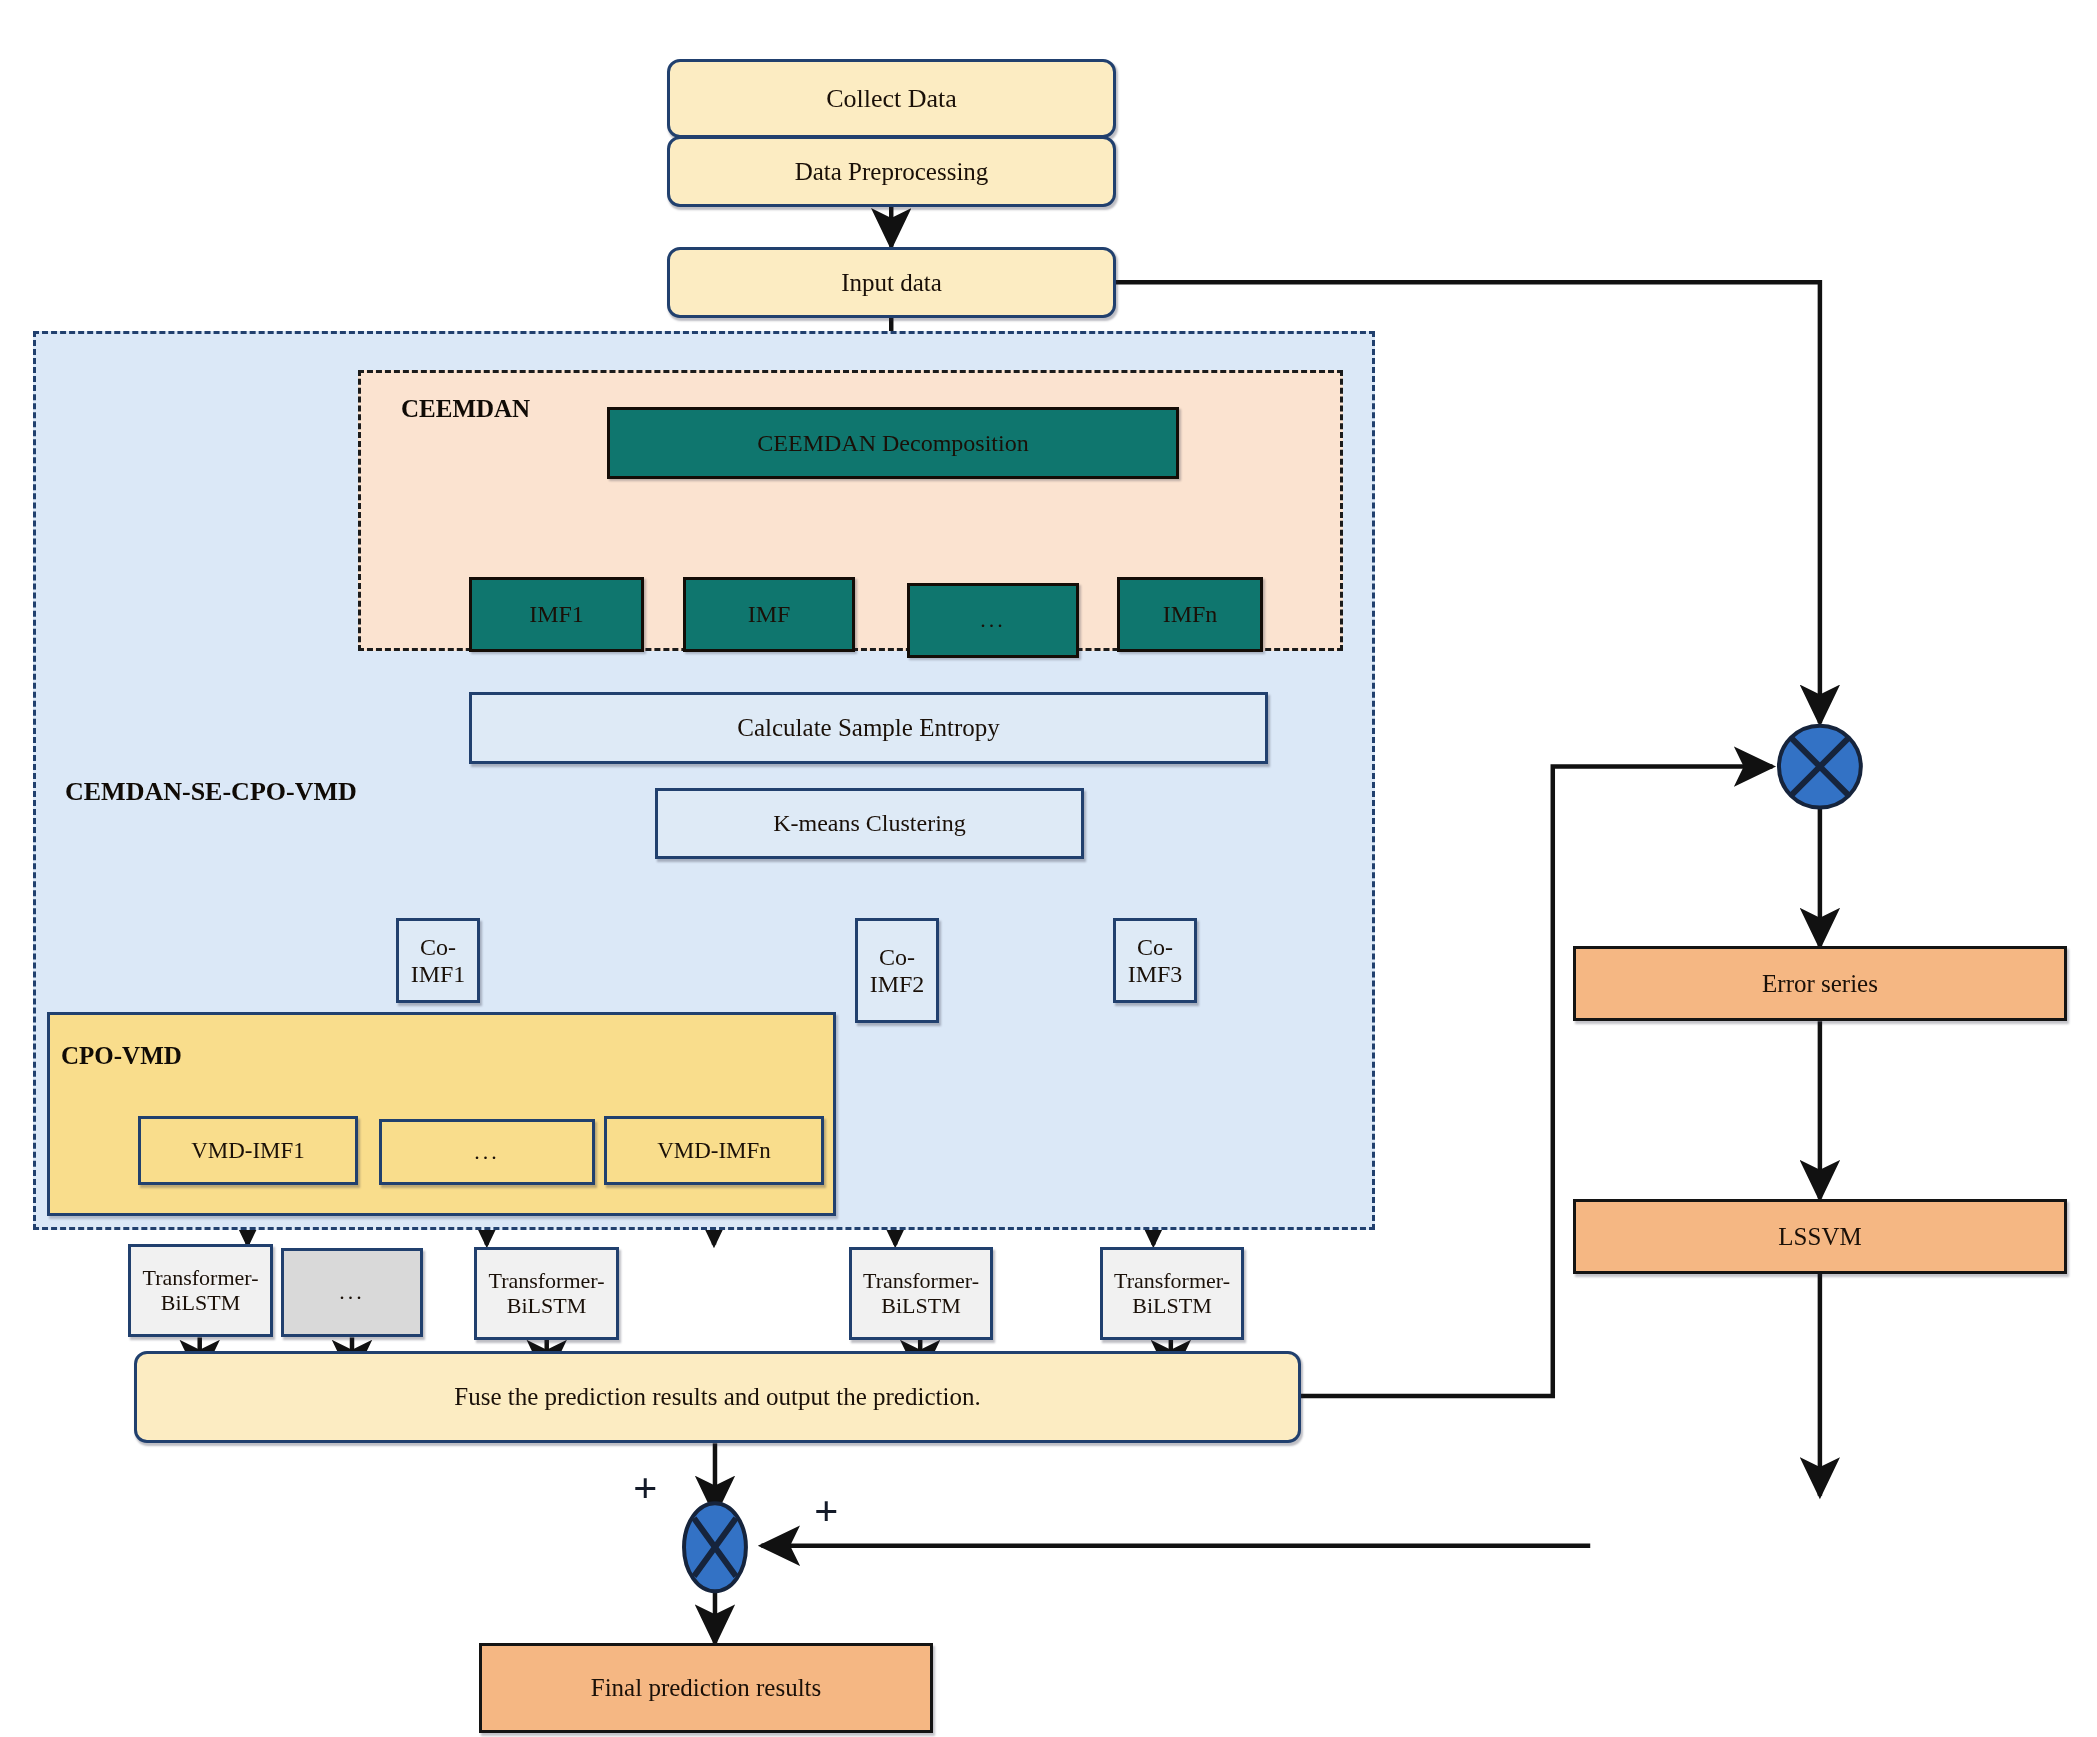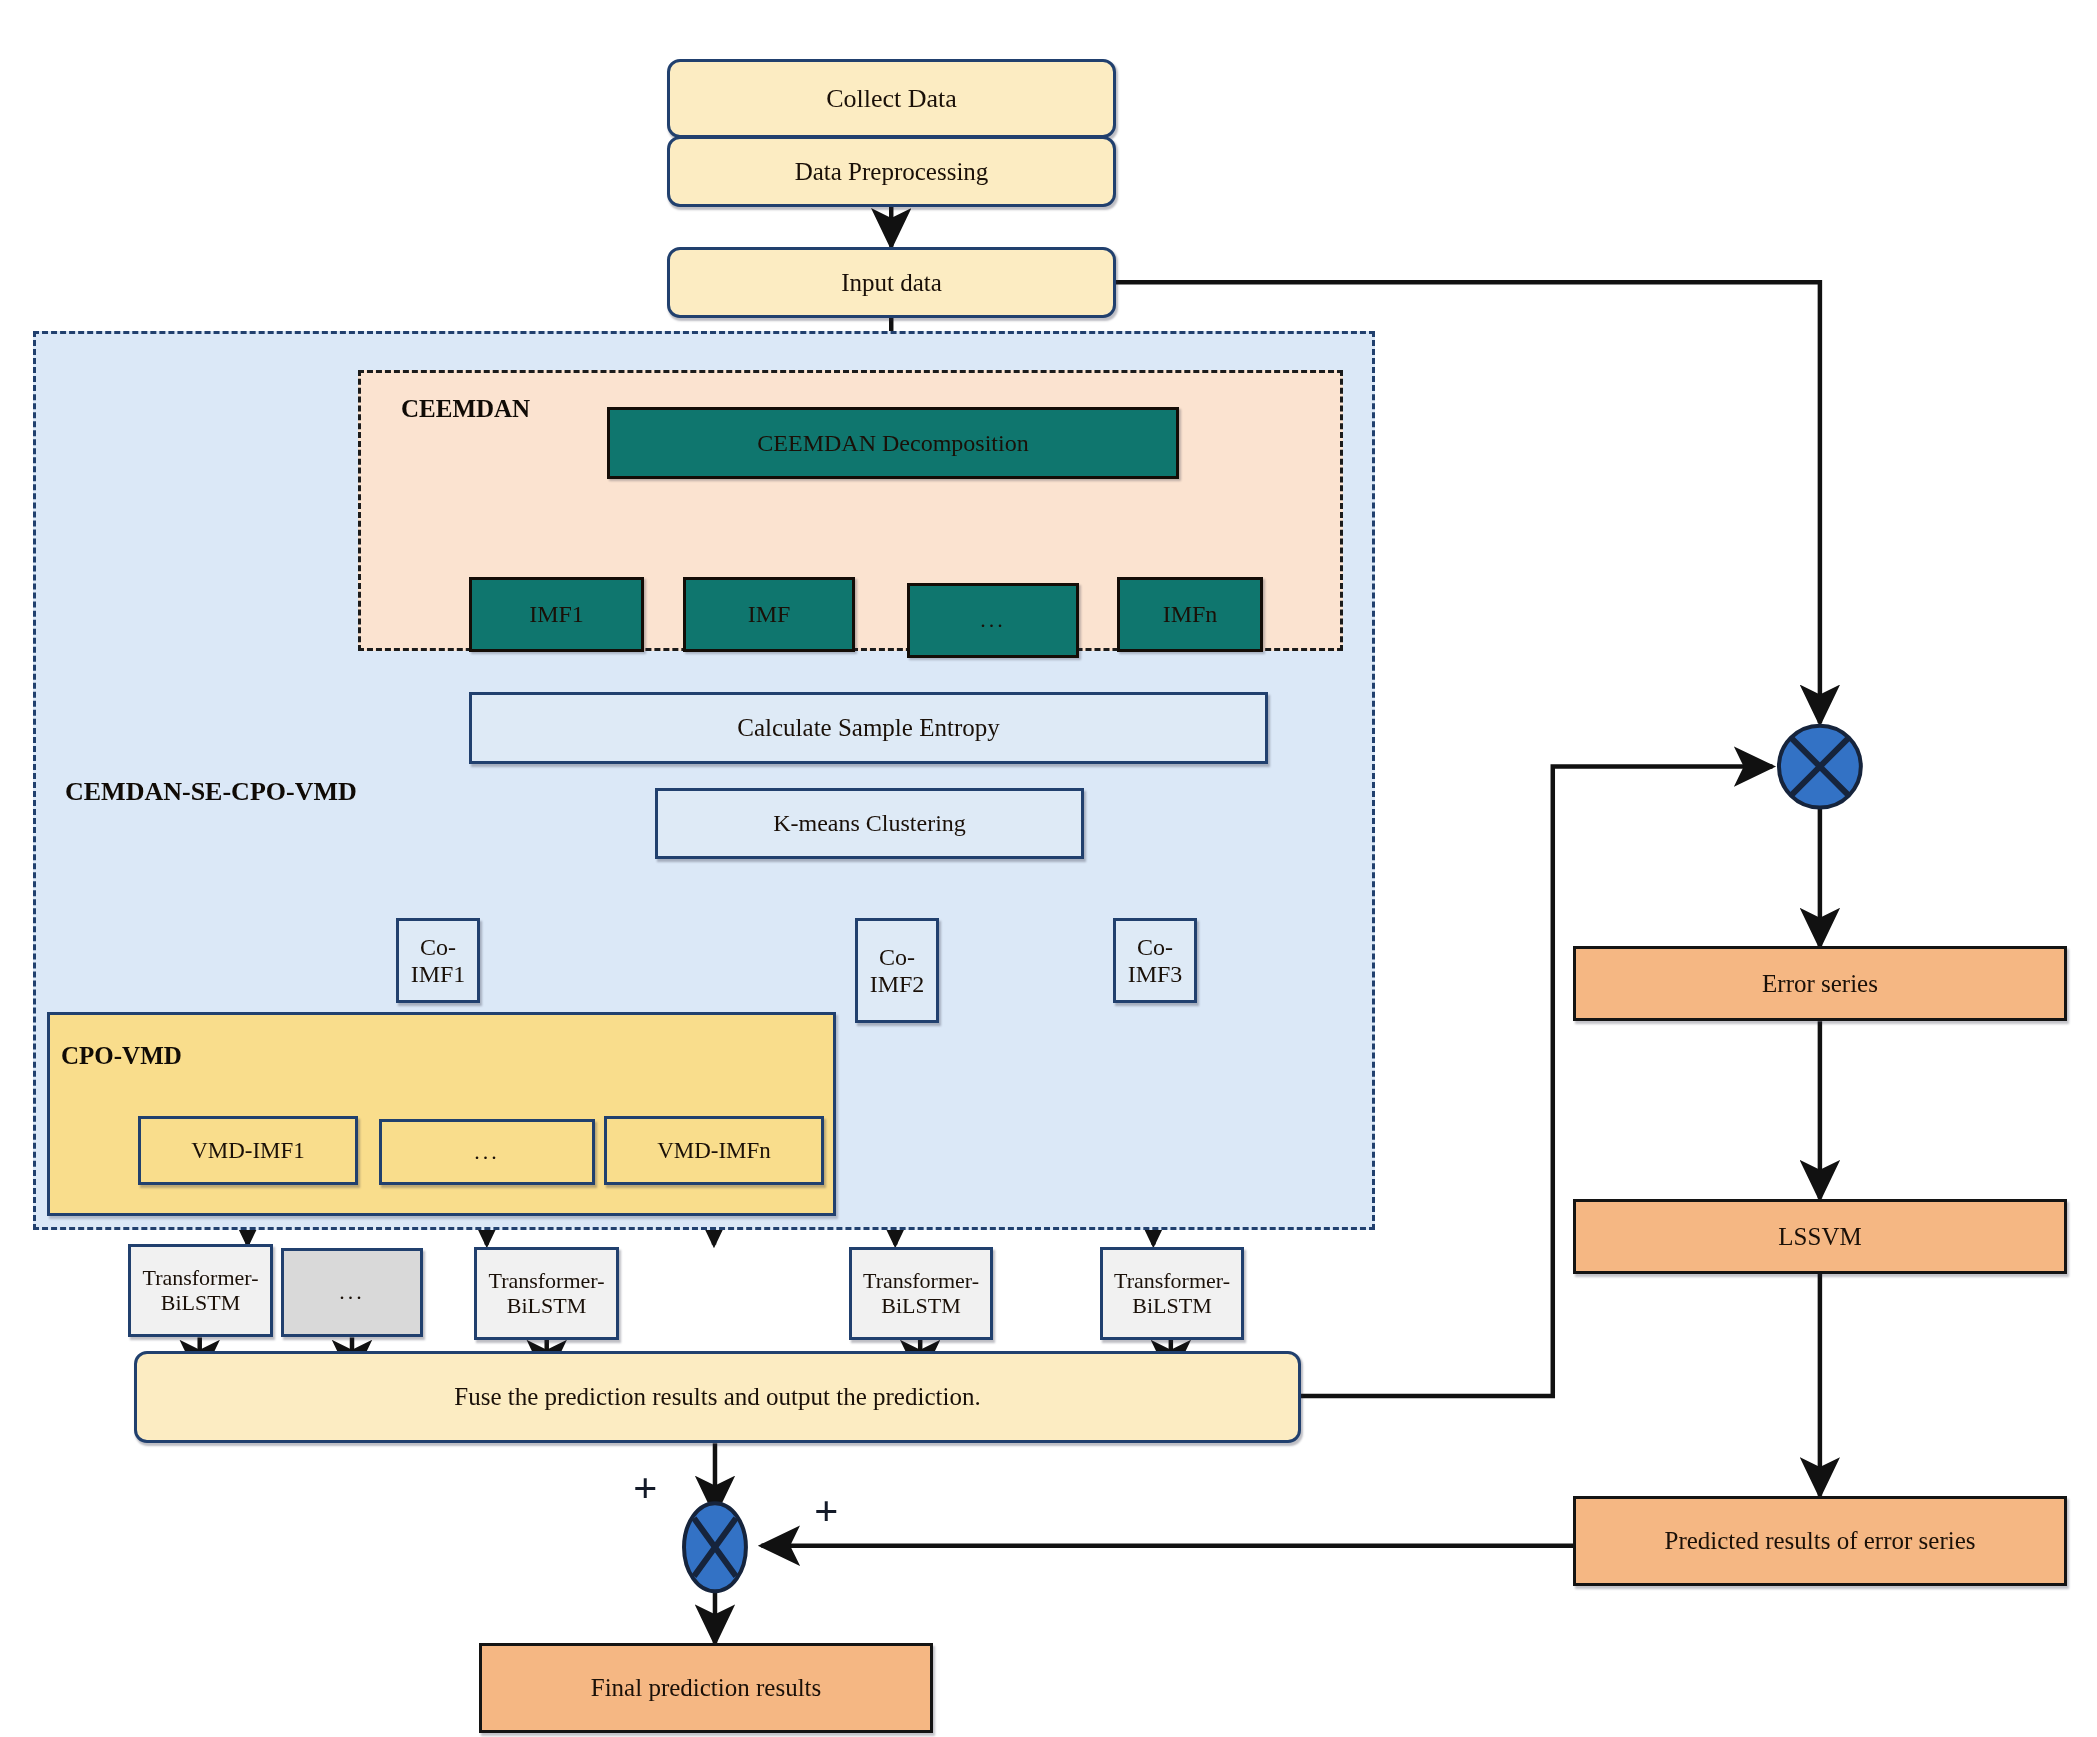--- a/index.html
+++ b/index.html
@@ -229,21 +229,20 @@
   <div class="node sq-white t44" style="left:128px;top:1244px;width:145px;height:93px;">Transformer-BiLSTM</div>
   <div class="node sq-grey t44 dots" style="left:281px;top:1248px;width:142px;height:89px;">...</div>
   <div class="node sq-white t44" style="left:474px;top:1247px;width:145px;height:93px;">Transformer-BiLSTM</div>
   <div class="node sq-white t44" style="left:849px;top:1247px;width:144px;height:93px;">Transformer-BiLSTM</div>
   <div class="node sq-white t44" style="left:1100px;top:1247px;width:144px;height:93px;">Transformer-BiLSTM</div>
 
   <div class="node rounded t50" style="left:134px;top:1351px;width:1167px;height:92px;">Fuse the prediction results and output the prediction.</div>
 
   <div class="node sq-orange t50" style="left:1573px;top:946px;width:494px;height:75px;">Error series</div>
   <div class="node sq-orange t50" style="left:1573px;top:1199px;width:494px;height:75px;">LSSVM</div>
-  <div class="node sq-orange t50" style="left:1573px;top:1496px;width:494px;height:90px;">Predicted results of error series</div>
 
   <div class="node sq-orange t50" style="left:479px;top:1643px;width:454px;height:90px;">Final prediction results</div>
 
   <div class="plus" style="left:633px;top:1463px;font-size:43px;">+</div>
   <div class="plus" style="left:814px;top:1486px;font-size:43px;">+</div>
 
 </div>
 
 
 </body></html>

